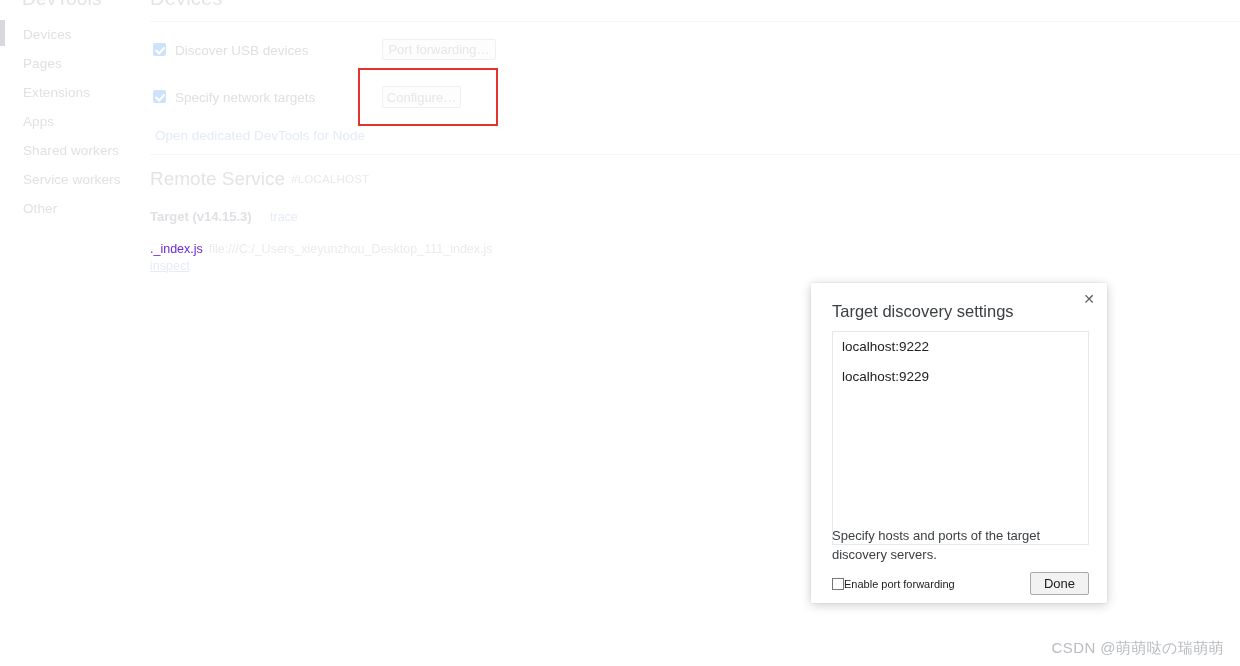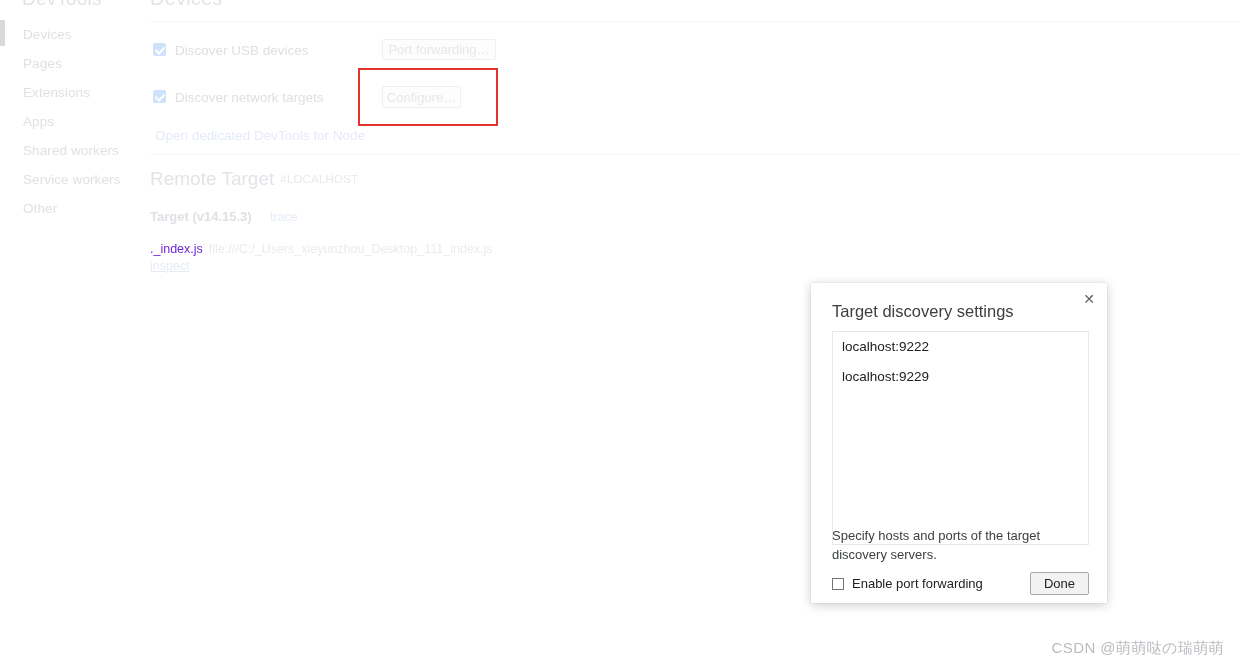--- a/index.html
+++ b/index.html
@@ -307,22 +307,22 @@
   }
   #enable-pf-box {
     width: 12px;
     height: 12px;
     border: 1px solid #767676;
     background: #ffffff;
     box-sizing: border-box;
     flex: 0 0 auto;
   }
   #enable-pf-label {
-    margin-left: 8px;
-    font-size: 13px;
+    margin-left: 0;
+    font-size: 11px;
     color: #202124;
     white-space: nowrap;
   }
   #done-btn {
     border: 1px solid #a9a9a9;
     background: #f2f2f2;
     border-radius: 2px;
     font-size: 13px;
     color: #202124;
     font-family: "Liberation Sans", sans-serif;
@@ -365,33 +365,33 @@
 
     <div class="hr" id="hr1"></div>
 
     <div class="chk-row" style="top:43px">
       <span class="chk"></span>
       <span class="chk-label">Discover USB devices</span>
     </div>
 
     <div class="chk-row" style="top:90px">
       <span class="chk"></span>
-      <span class="chk-label">Discover network targets</span>
+      <span class="chk-label">Specify network targets</span>
     </div>
 
     <button class="ghost-btn" id="port-forwarding-btn">Port forwarding…</button>
     <button class="ghost-btn" id="configure-btn">Configure…</button>
     <div id="red-highlight"></div>
 
     <div id="node-link">Open dedicated DevTools for Node</div>
 
     <div class="hr" id="hr2"></div>
 
     <div id="remote-target-heading">
-      <span>Remote Target</span><span id="remote-target-anchor">#LOCALHOST</span>
+      <span>Remote Service</span><span id="remote-target-anchor">#LOCALHOST</span>
     </div>
 
     <div id="target-version">Target (v14.15.3)</div>
     <div id="target-trace">trace</div>
 
     <div id="target-file-line">
       <span id="target-file-name">._index.js</span><span id="target-file-url">file:///C:/_Users_xieyunzhou_Desktop_111_index.js</span><br>
       <span id="target-inspect">inspect</span>
     </div>
 

